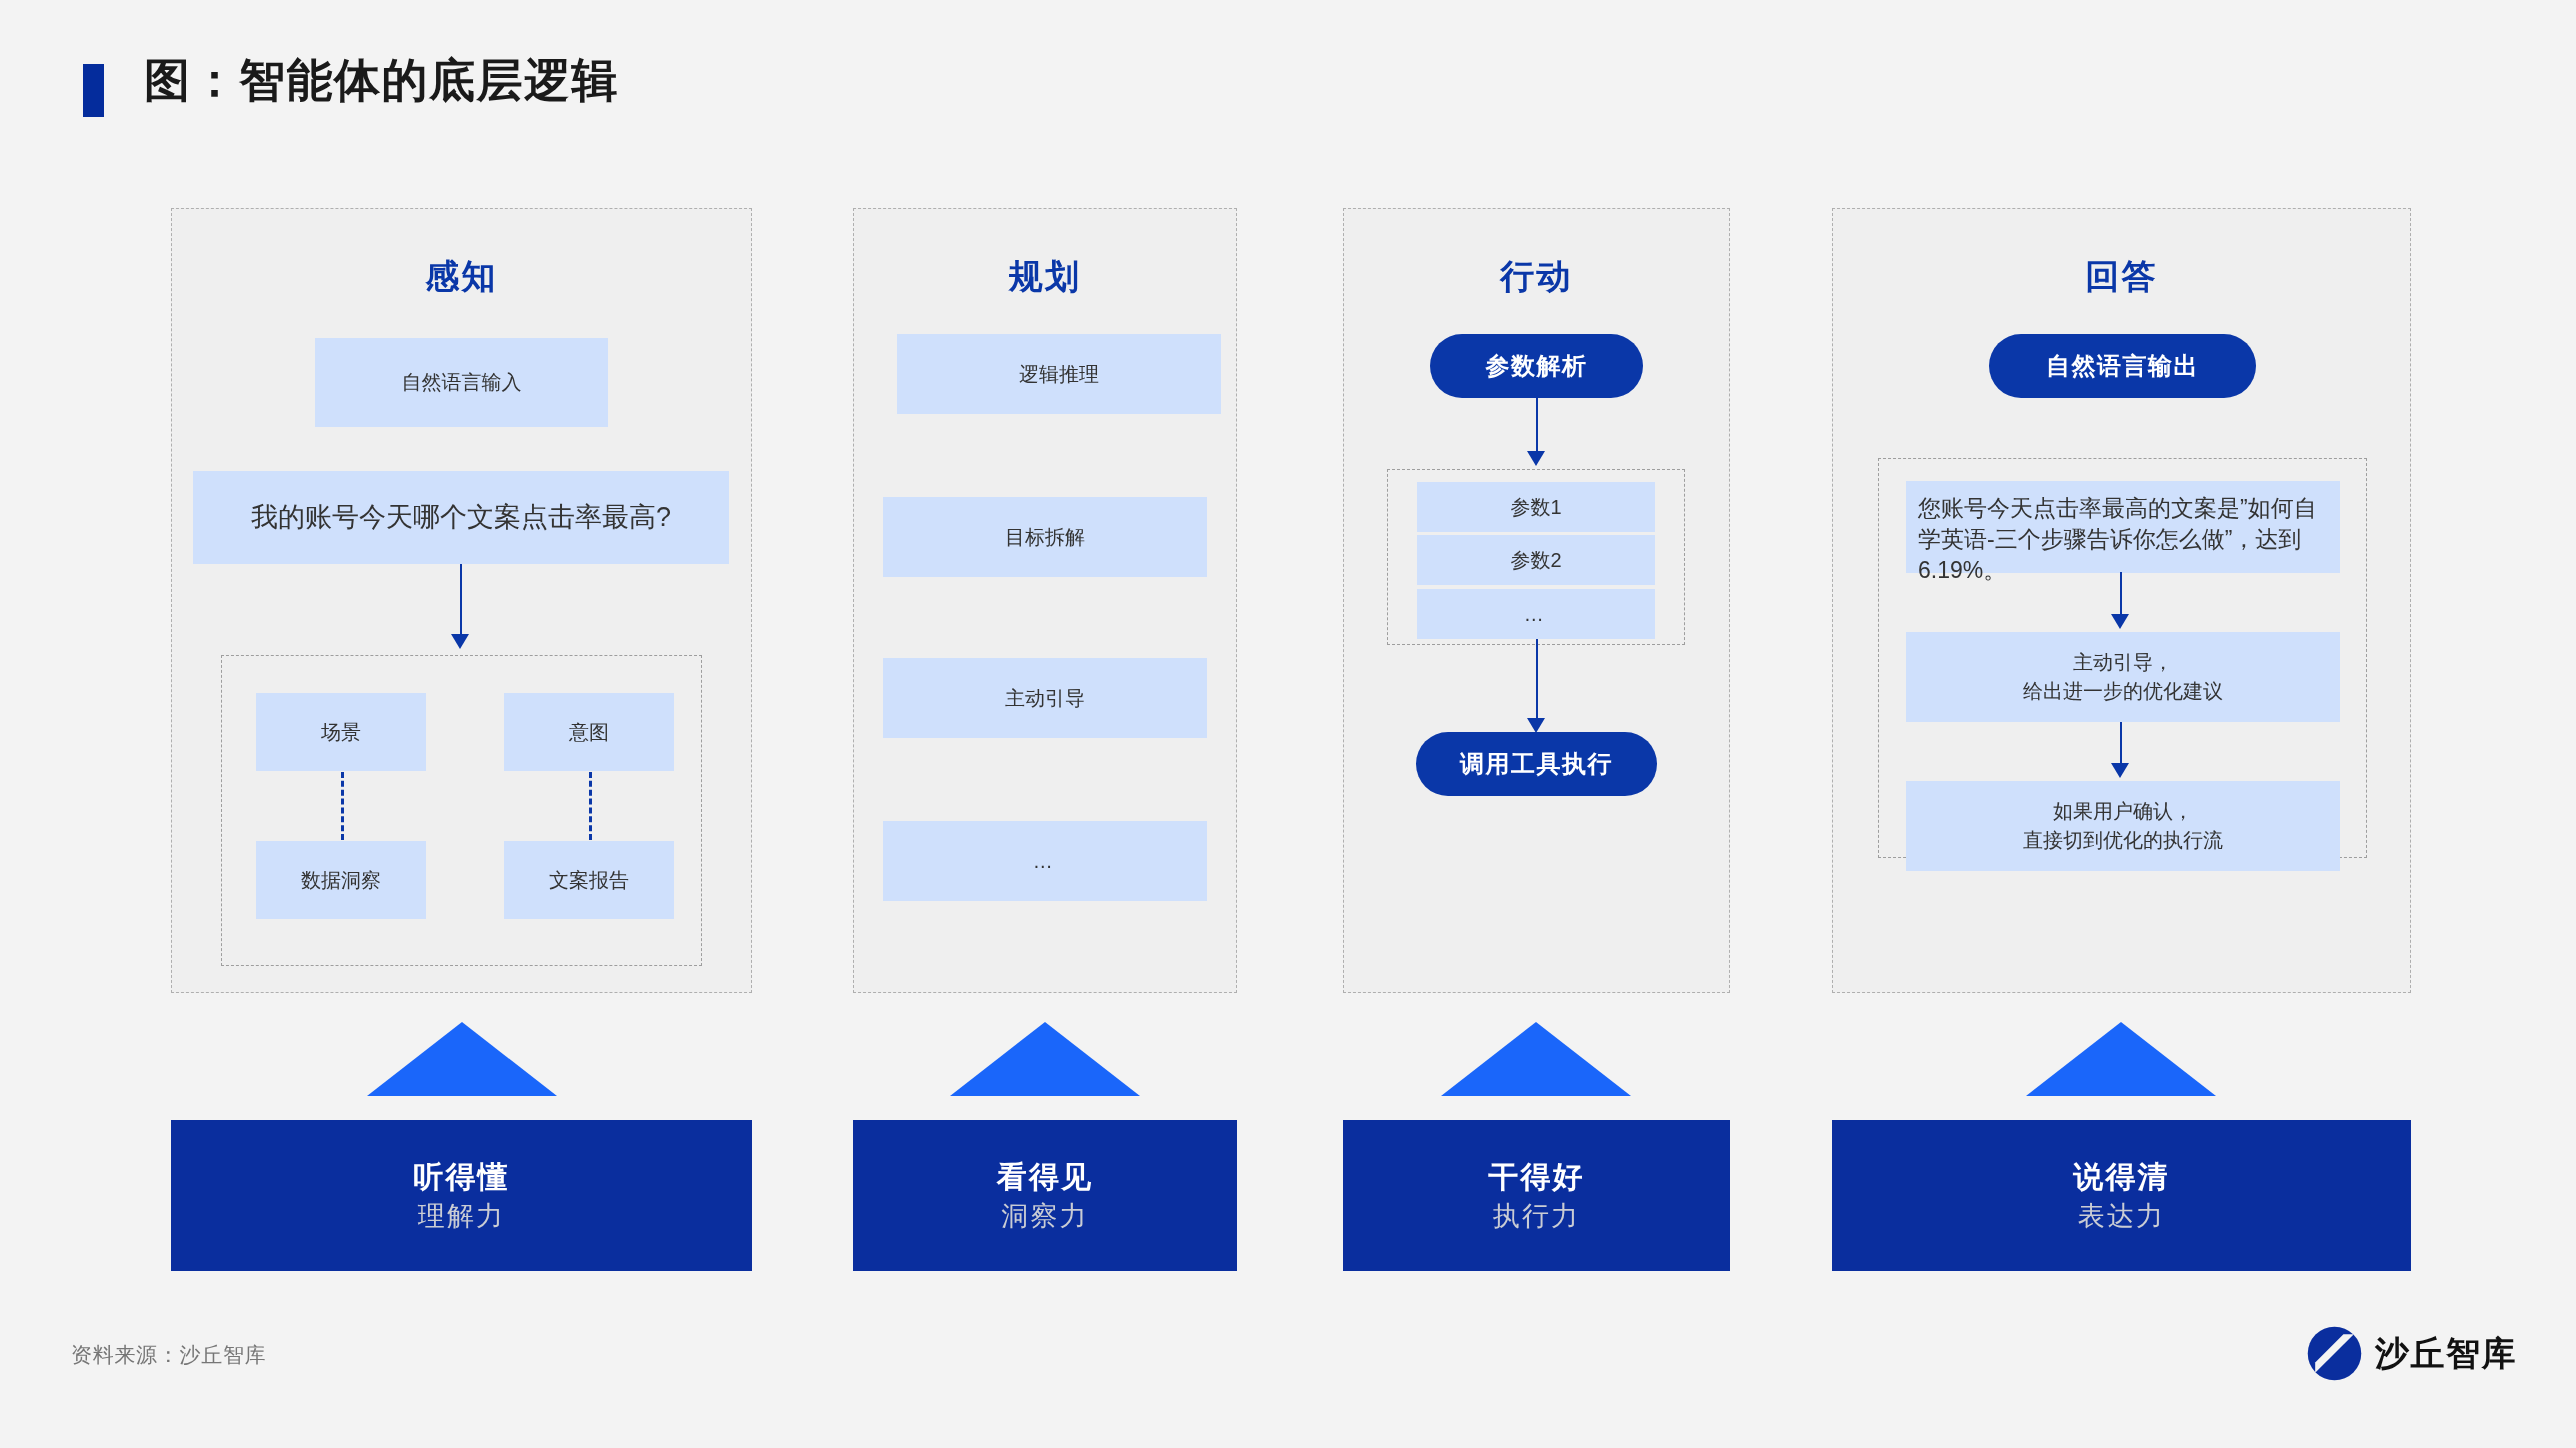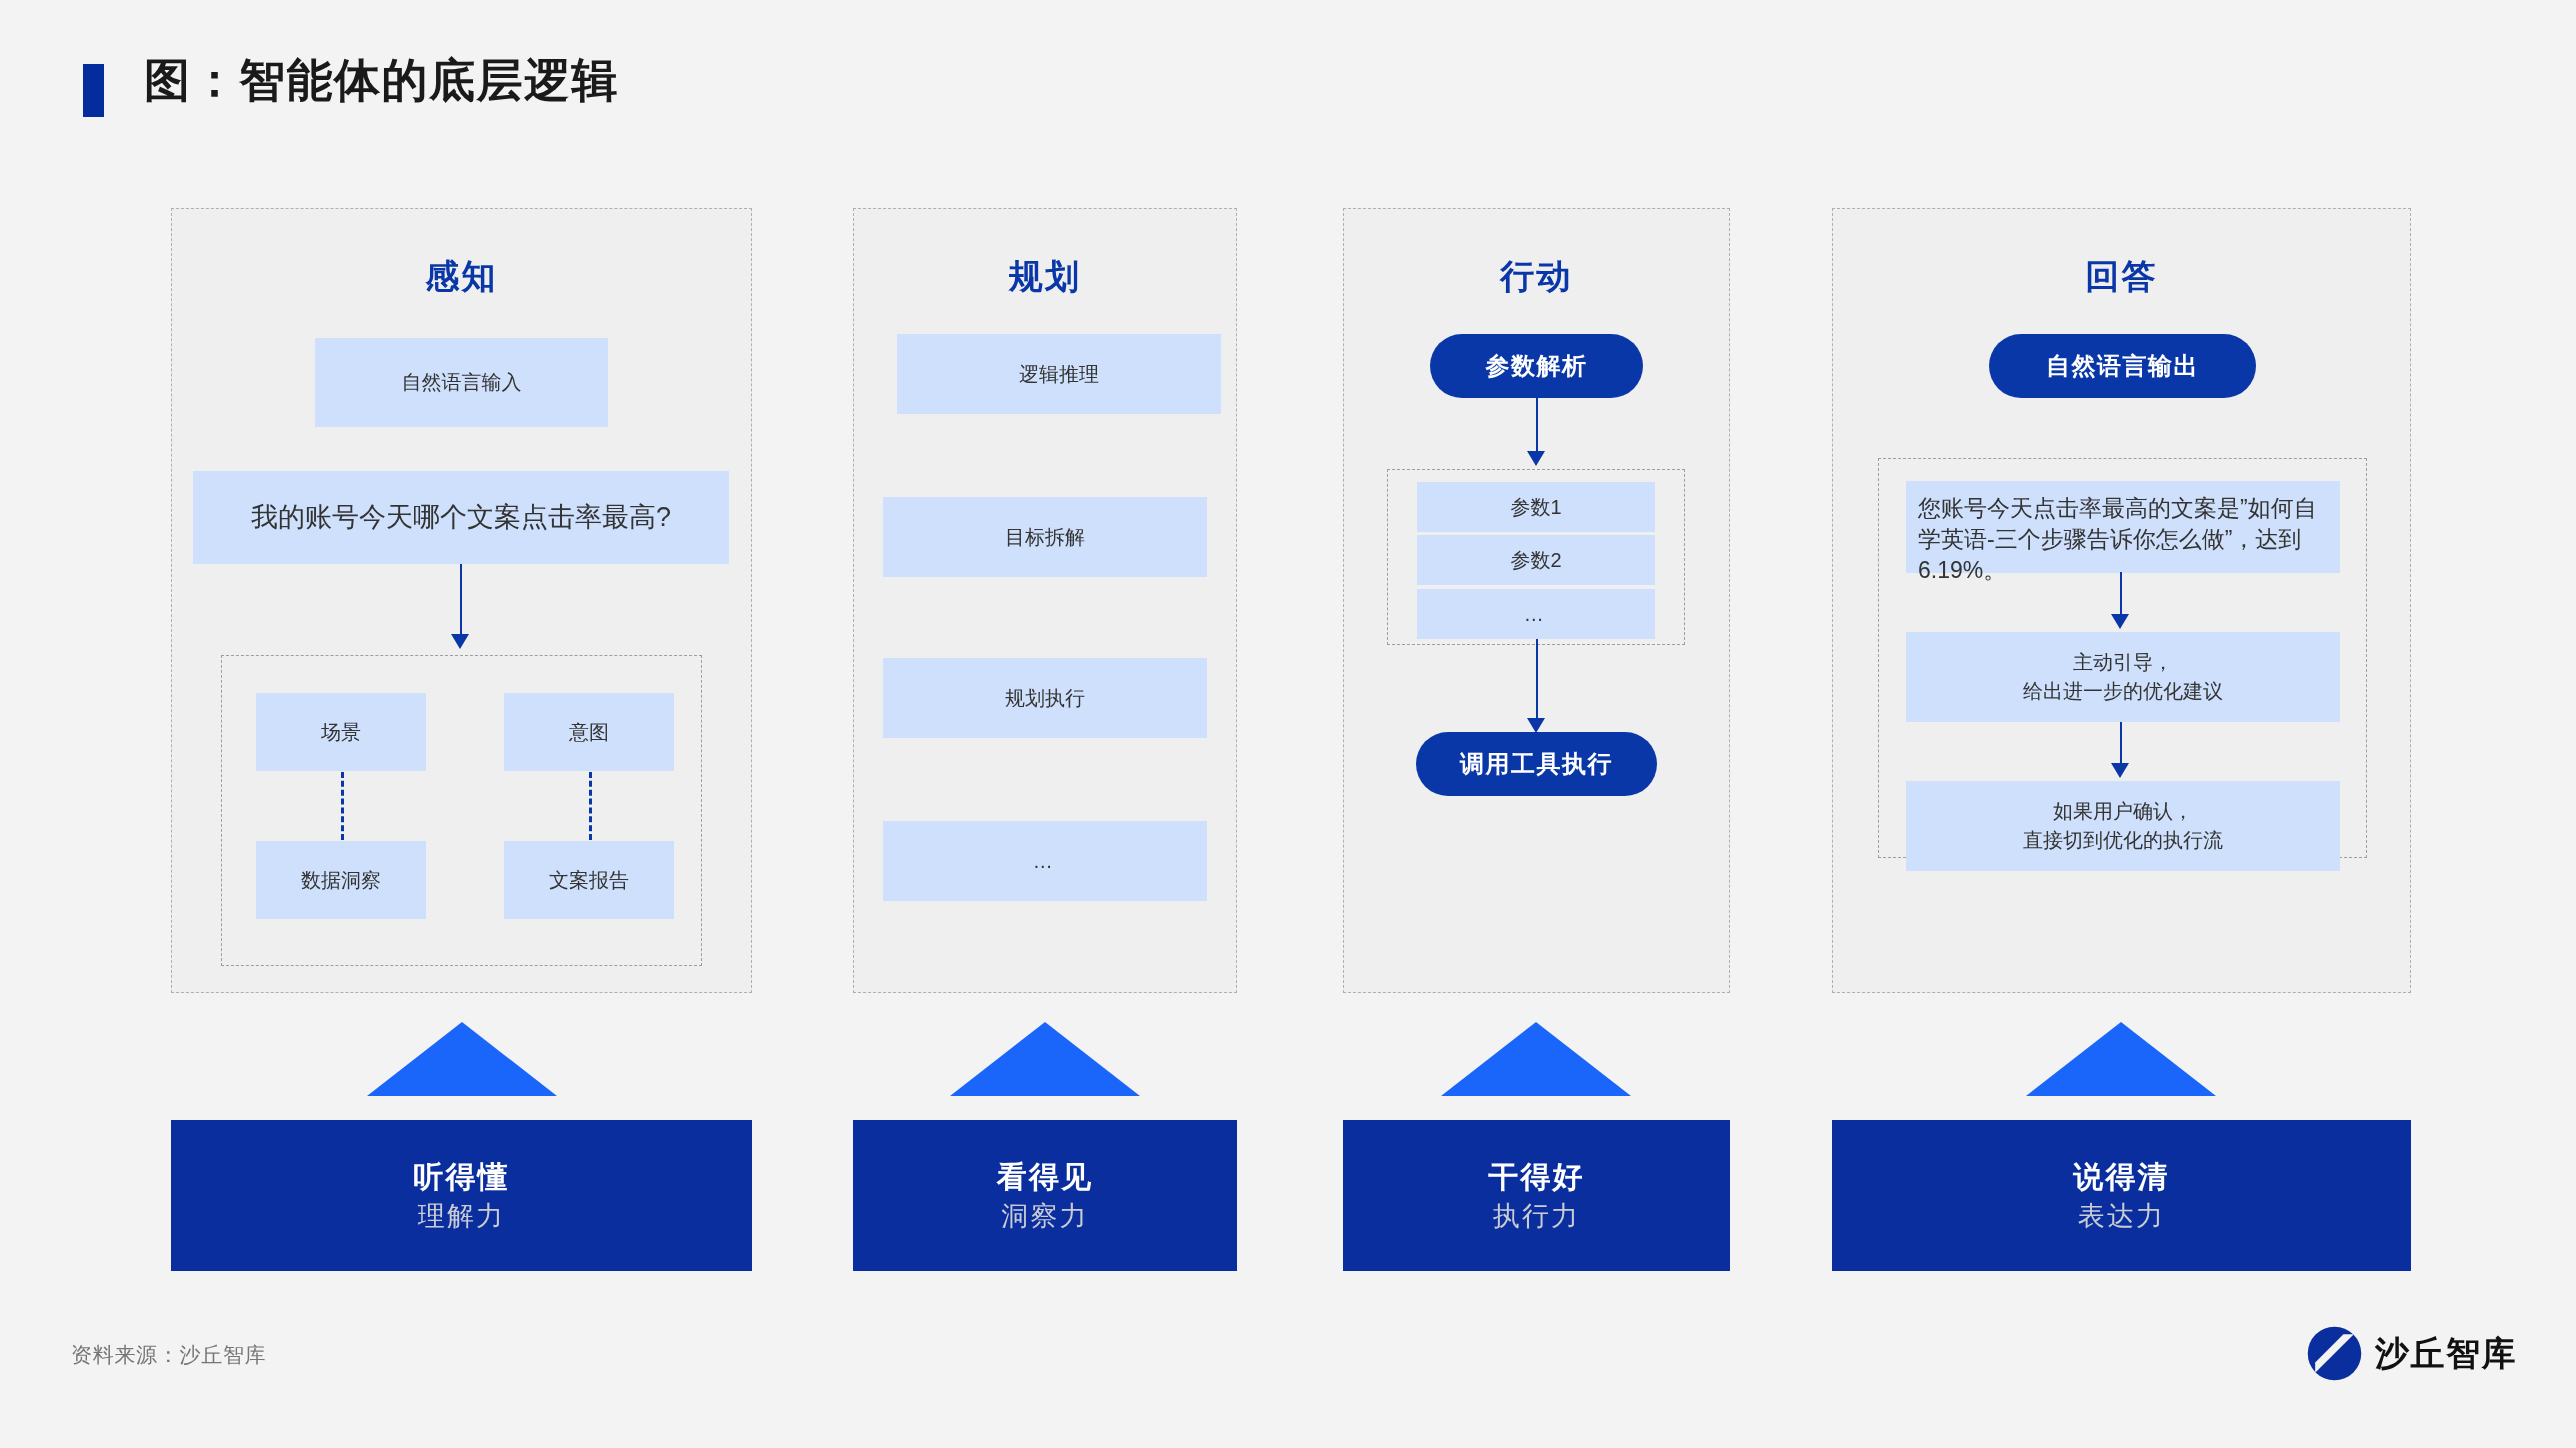--- a/index.html
+++ b/index.html
@@ -118,21 +118,21 @@
     <div class="box" style="left:85px;top:633px;width:170px;height:78px;">数据洞察</div>
     <div class="box" style="left:333px;top:633px;width:170px;height:78px;">文案报告</div>
   </div>
 
   <div class="col" style="left:853px;top:208px;width:384px;height:785px;">
     <div class="panel" style="width:384px;height:785px;"></div>
     <div class="panel-title">规划</div>
 
     <div class="box" style="left:30px;top:126px;width:324px;height:80px;margin-left:14px;">逻辑推理</div>
     <div class="box" style="left:30px;top:289px;width:324px;height:80px;">目标拆解</div>
-    <div class="box" style="left:30px;top:450px;width:324px;height:80px;">规划执行</div>
+    <div class="box" style="left:30px;top:450px;width:324px;height:80px;">主动引导</div>
     <div class="box" style="left:30px;top:613px;width:324px;height:80px;letter-spacing:4.4px;">…</div>
   </div>
 
   <div class="col" style="left:1343px;top:208px;width:387px;height:785px;">
     <div class="panel" style="width:387px;height:785px;"></div>
     <div class="panel-title">行动</div>
 
     <div class="pill" style="left:87px;top:126px;width:213px;height:64px;">参数解析</div>
 
     <div class="arrow-line" style="left:193px;top:190px;height:58px;"></div>

